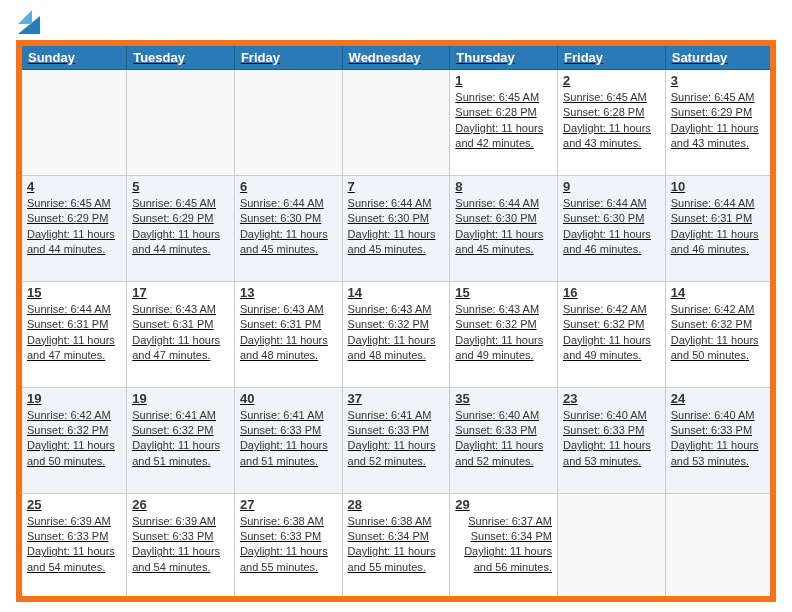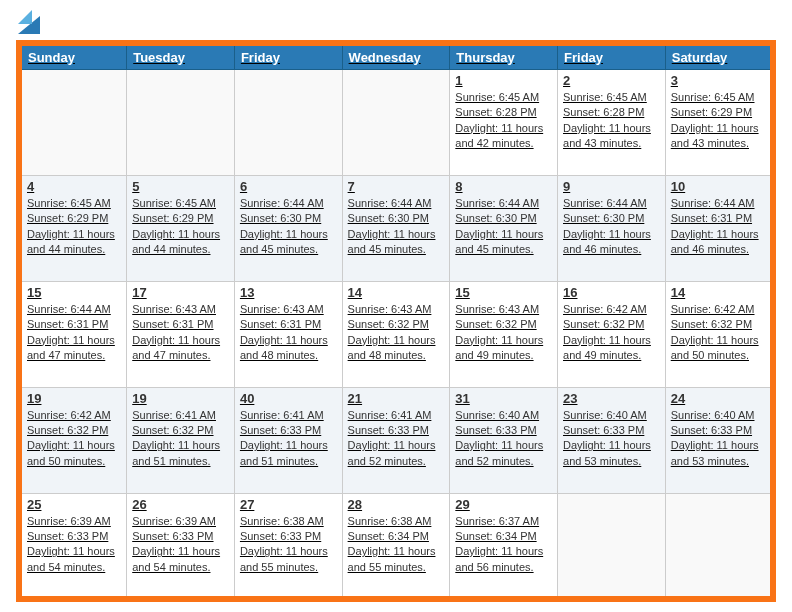--- a/index.html
+++ b/index.html
@@ -278,28 +278,28 @@
 and 51 minutes.</div>
           </td>
           <td>
             <div class="day-number">40</div>
             <div class="day-info" style="white-space: pre-line;">Sunrise: 6:41 AM
 Sunset: 6:33 PM
 Daylight: 11 hours
 and 51 minutes.</div>
           </td>
           <td>
-            <div class="day-number">21</div>
+            <div class="day-number">37</div>
             <div class="day-info" style="white-space: pre-line;">Sunrise: 6:41 AM
 Sunset: 6:33 PM
 Daylight: 11 hours
 and 52 minutes.</div>
           </td>
           <td>
-            <div class="day-number">31</div>
+            <div class="day-number">35</div>
             <div class="day-info" style="white-space: pre-line;">Sunrise: 6:40 AM
 Sunset: 6:33 PM
 Daylight: 11 hours
 and 52 minutes.</div>
           </td>
           <td>
             <div class="day-number">23</div>
             <div class="day-info" style="white-space: pre-line;">Sunrise: 6:40 AM
 Sunset: 6:33 PM
 Daylight: 11 hours
@@ -337,21 +337,21 @@
           </td>
           <td>
             <div class="day-number">28</div>
             <div class="day-info" style="white-space: pre-line;">Sunrise: 6:38 AM
 Sunset: 6:34 PM
 Daylight: 11 hours
 and 55 minutes.</div>
           </td>
           <td>
             <div class="day-number">29</div>
-            <div class="day-info" style="white-space: pre-line;">Sunrise: 6:37 AM
+            <div class="day-info" style="white-space: pre-line; text-align: right;">Sunrise: 6:37 AM
 Sunset: 6:34 PM
 Daylight: 11 hours
 and 56 minutes.</div>
           </td>
           <td class="empty-cell"></td>
           <td class="empty-cell"></td>
         </tr>
       </tbody>
   </table>
 </div>

